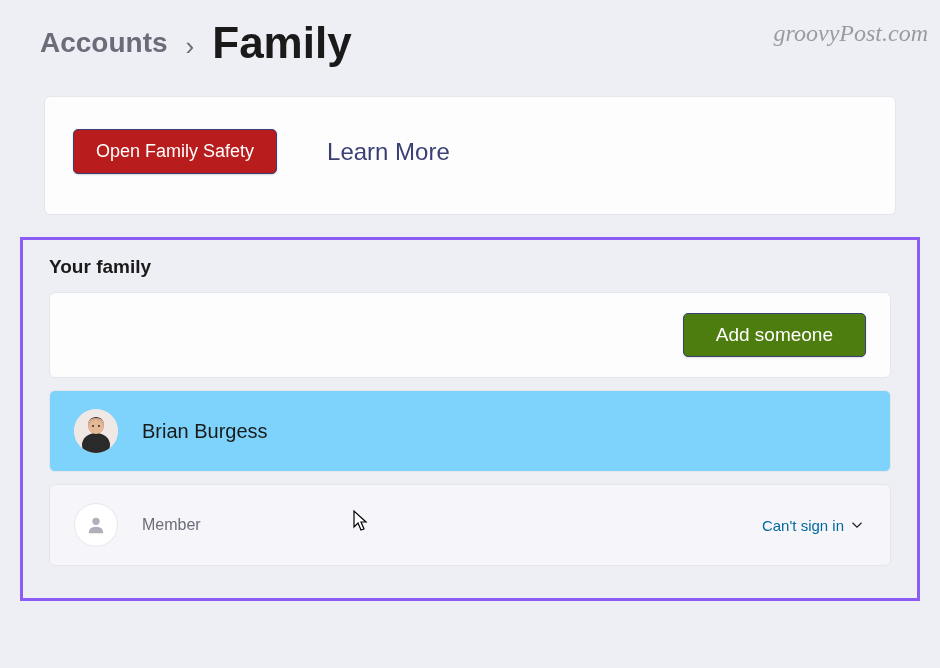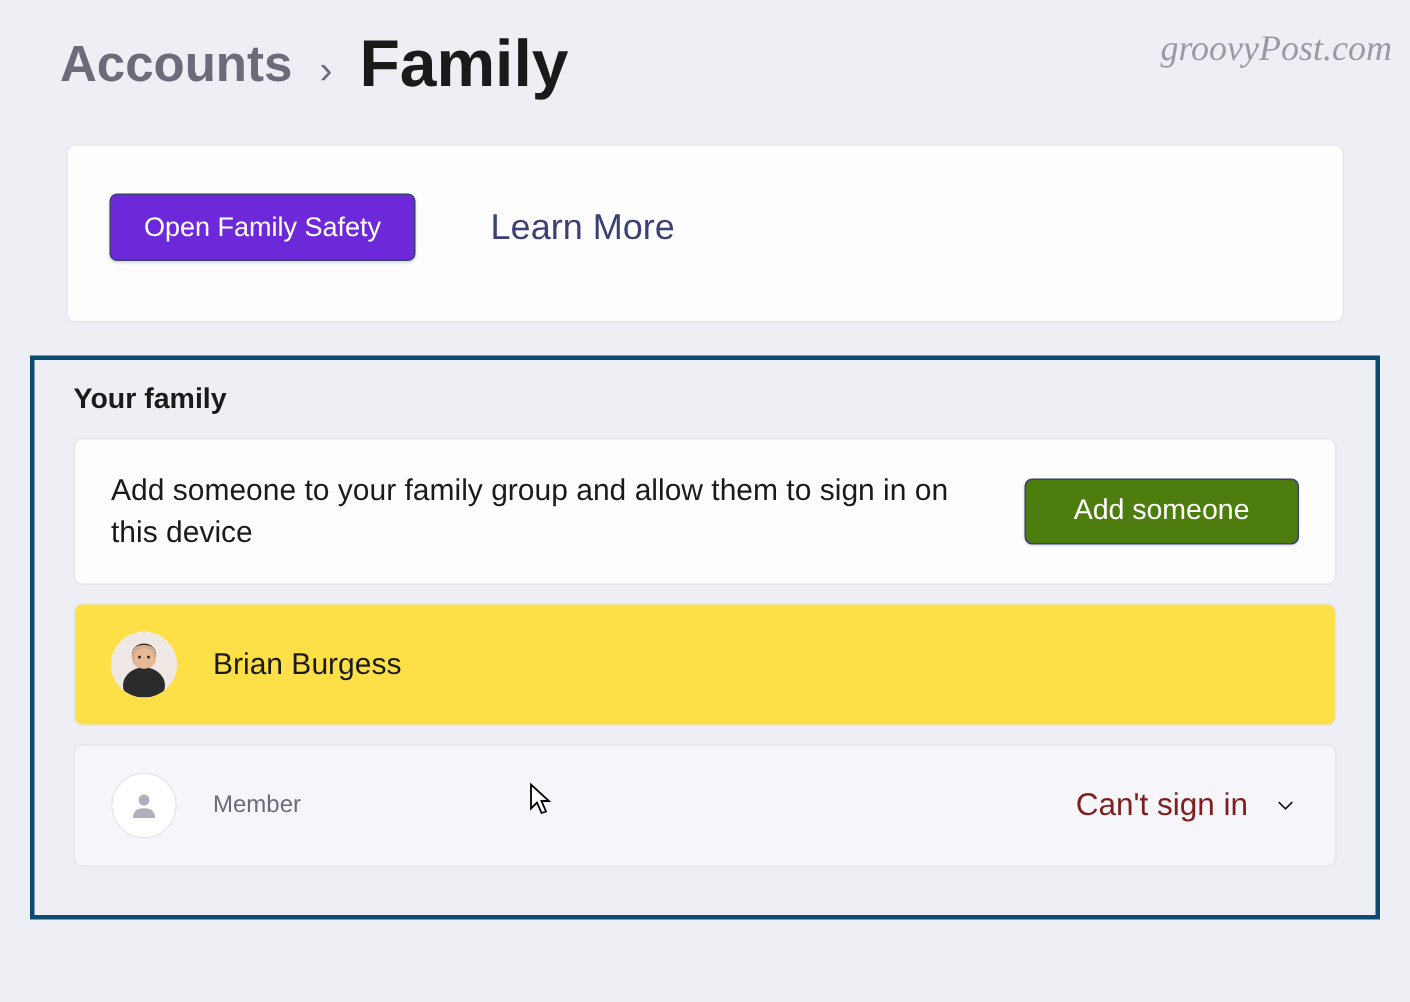--- a/index.html
+++ b/index.html
@@ -15,21 +15,21 @@
       position: relative;
       overflow: hidden;
     }
     .breadcrumb {
       display: flex;
       align-items: center;
       gap: 18px;
       padding: 18px 40px 28px 40px;
     }
     .breadcrumb-parent {
-      font-size: 34px;
+      font-size: 28px;
       font-weight: 600;
       color: #6b6b7a;
     }
     .breadcrumb-chevron {
       font-size: 26px;
       color: #6b6b7a;
       margin-top: 6px;
     }
     .breadcrumb-current {
       font-size: 44px;
@@ -51,39 +51,39 @@
       border-radius: 6px;
       margin: 0 44px 22px 44px;
     }
     .actions-card {
       display: flex;
       align-items: center;
       gap: 50px;
       padding: 32px 28px 40px 28px;
     }
     .btn-primary {
-      background: #6d28d9;
+      background: #b91c1c;
       color: #ffffff;
       border: 1px solid #3a3f75;
       border-radius: 5px;
       padding: 11px 22px;
       font-size: 18px;
       cursor: pointer;
       box-shadow: 0 1px 2px rgba(0,0,0,0.15);
     }
     .link-secondary {
       color: #3a3f75;
       font-size: 24px;
       cursor: pointer;
       text-decoration: none;
     }
     .section {
       margin: 0 20px;
       padding: 14px 12px 20px 12px;
-      border: 3px solid #0c4a6e;
+      border: 3px solid #8b5cf6;
     }
     .section-title {
       font-size: 19px;
       font-weight: 600;
       color: #1a1a1a;
       padding: 2px 14px 14px 14px;
     }
     .family-card {
       background: #fdfdfe;
       border: 1px solid #e5e5ec;
@@ -106,21 +106,21 @@
       color: #ffffff;
       border: 1px solid #3a3f75;
       border-radius: 5px;
       padding: 10px 32px;
       font-size: 19px;
       cursor: pointer;
       margin-left: auto;
       box-shadow: 0 1px 2px rgba(0,0,0,0.12);
     }
     .member-card {
-      background: #fde047;
+      background: #7dd3fc;
       border: 1px solid #e5e5ec;
       border-radius: 6px;
       margin: 0 14px 12px 14px;
       padding: 18px 24px;
       display: flex;
       align-items: center;
       gap: 24px;
       position: relative;
     }
     .member-card.expandable {
@@ -167,23 +167,23 @@
       color: #1a1a1a;
     }
     .member-role {
       font-size: 16px;
       color: #6b6b7a;
     }
     .member-right {
       margin-left: auto;
       display: flex;
       align-items: center;
-      gap: 16px;
-      color: #7f1d1d;
-      font-size: 21px;
+      gap: 4px;
+      color: #0369a1;
+      font-size: 15px;
     }
     .chevron-down {
       width: 18px;
       height: 18px;
     }
     .cursor-pointer {
       position: absolute;
       left: 302px;
       top: 24px;
       width: 18px;
@@ -204,21 +204,20 @@
 
 <div class="card actions-card">
   <button class="btn-primary">Open Family Safety</button>
   <a class="link-secondary">Learn More</a>
 </div>
 
 <div class="section">
   <div class="section-title">Your family</div>
 
   <div class="family-card family-add-card">
-    <div class="description">Add someone to your family group and allow them to sign in on this device</div>
     <button class="btn-add">Add someone</button>
   </div>
 
   <div class="member-card">
     <div class="avatar">
       <svg class="avatar-face" viewBox="0 0 44 44">
         <circle cx="22" cy="22" r="22" fill="#f0e8e4"></circle>
         <circle cx="22" cy="17" r="8" fill="#d9a887"></circle>
         <path d="M 22 9 Q 14 9 14 17 L 14 14 Q 16 8 22 8 Q 28 8 30 14 L 30 17 Q 30 9 22 9 Z" fill="#3a2a1f"></path>
         <ellipse cx="22" cy="36" rx="14" ry="12" fill="#2a2a2a"></ellipse>

